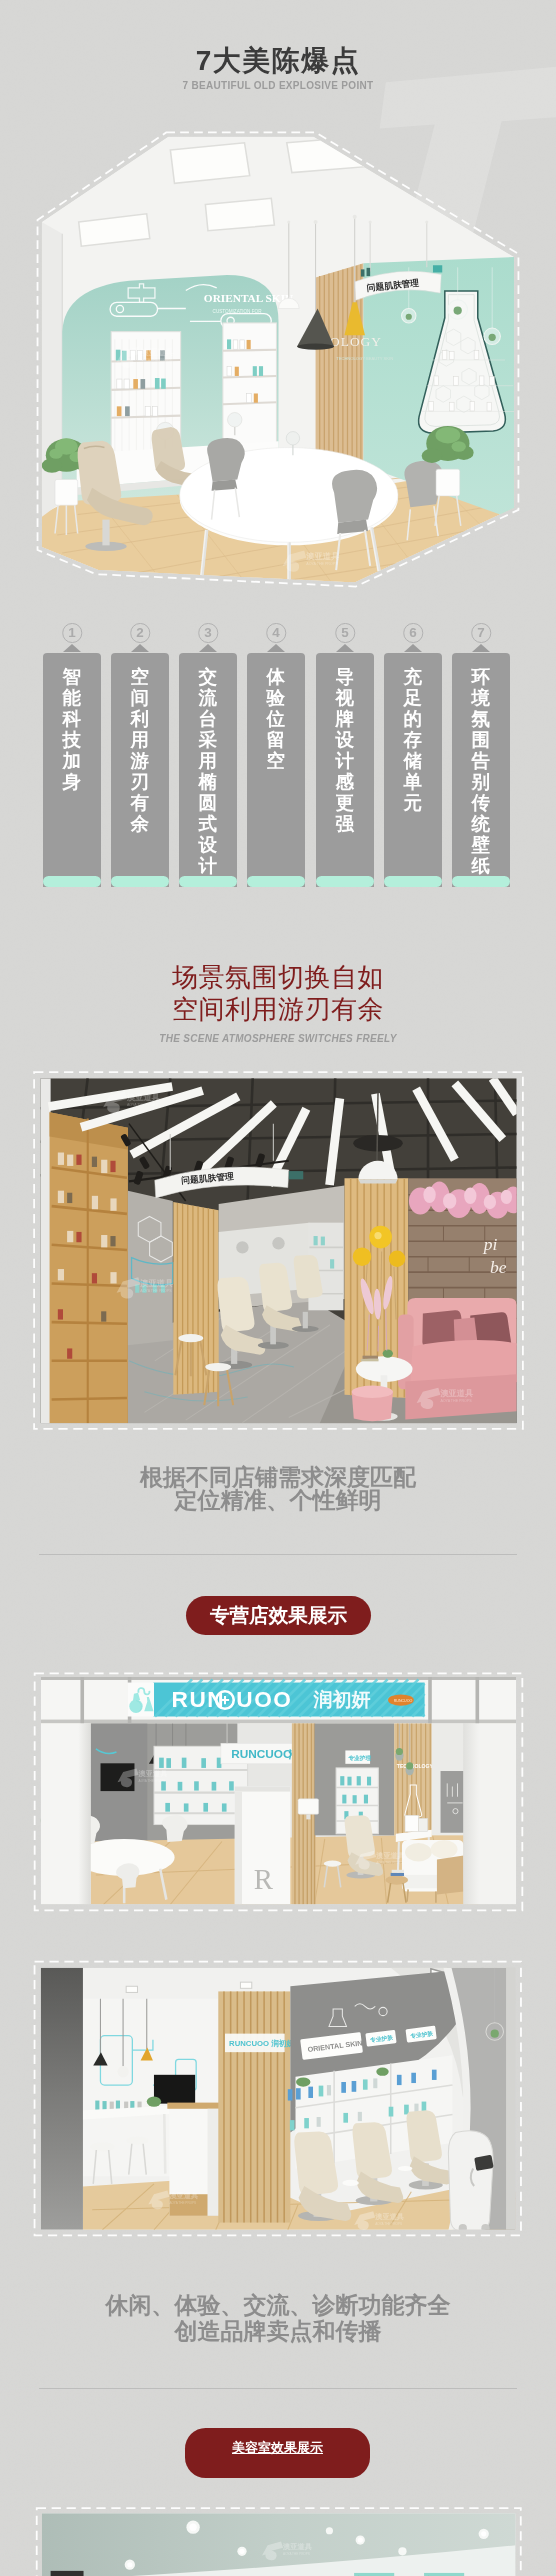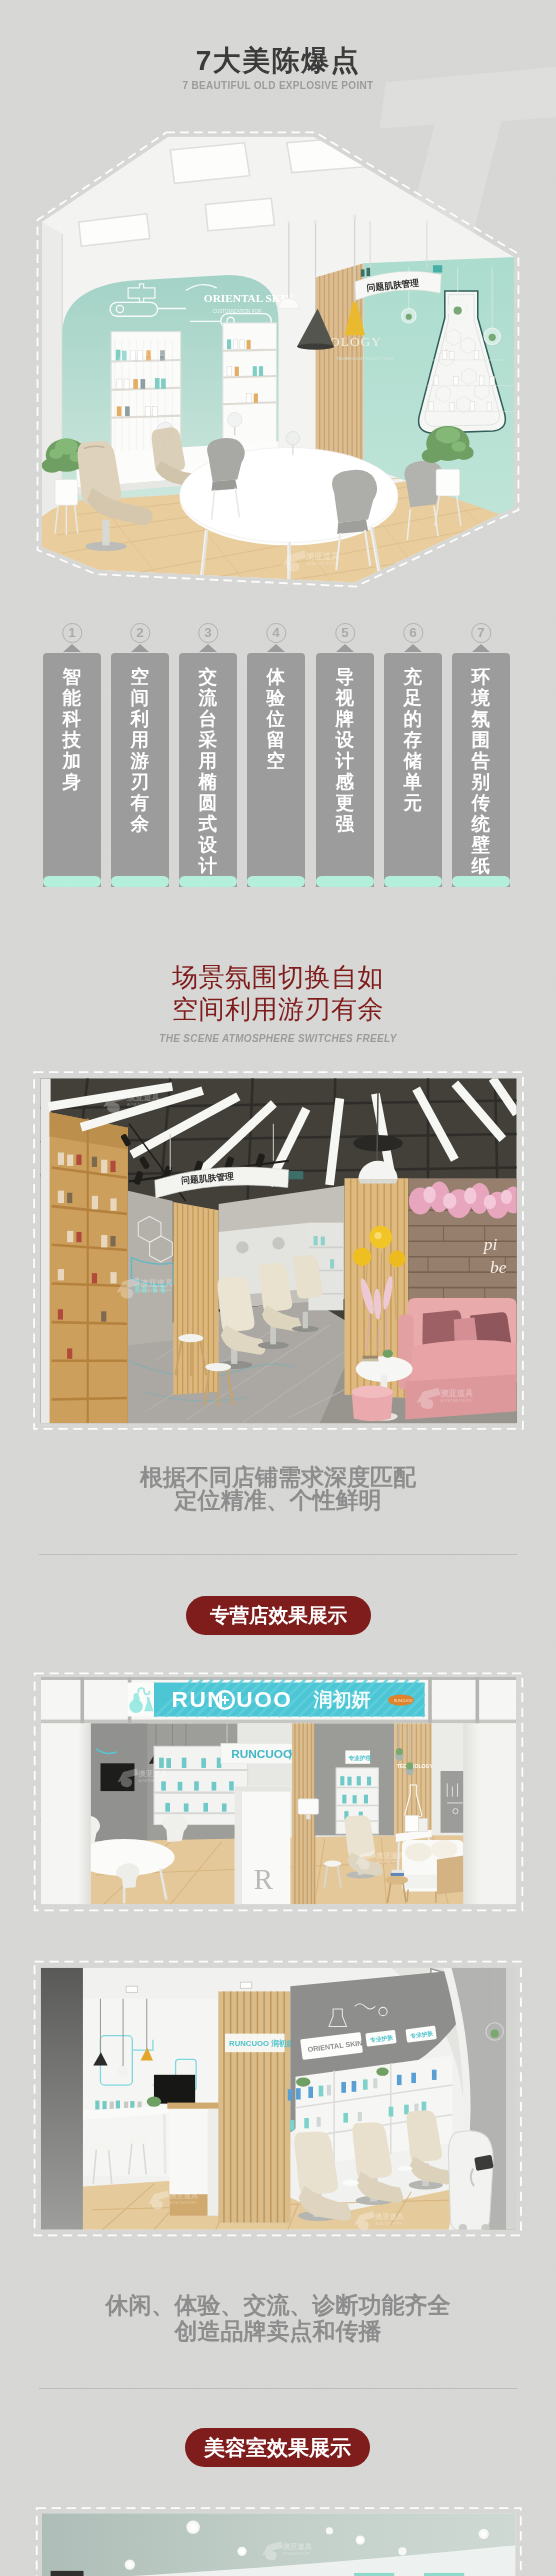--- a/index.html
+++ b/index.html
@@ -1262,21 +1262,21 @@
       </g>
     </g>
 
     <rect x="68" y="3808" width="945" height="532" fill="none" stroke="#fdfdfd" stroke-width="3.5" stroke-dasharray="18 11"></rect>
   </svg>
 
   <div class="abs ctr gtxt" style="top:2292px;line-height:26px;">休闲、体验、交流、诊断功能齐全<br>创造品牌卖点和传播</div>
 
   <div class="divider" style="top:2388px;"></div>
 
-  <div class="pill" style="left:185px;top:2428px;width:185px;height:39px;font-size:21px;line-height:39px;">美容室效果展示</div>
+  <div class="pill" style="left:185px;top:2428px;width:185px;height:50px;font-size:13px;line-height:39px;text-decoration:underline;">美容室效果展示</div>
 
   <svg class="abs" style="left:34px;top:2504px" width="490" height="286" viewBox="66 4860 952 556">
     <defs>
       <clipPath id="p5clip">
           <rect x="81" y="4878" width="921" height="518"></rect>
         </clipPath>
       <linearGradient id="ceil5" x1="0" y1="0" x2="1" y2="0">
         <stop offset="0" stop-color="#aebdb7"></stop>
           <stop offset="0.5" stop-color="#c2cfc9"></stop>
           <stop offset="1" stop-color="#cfd9d4"></stop>

